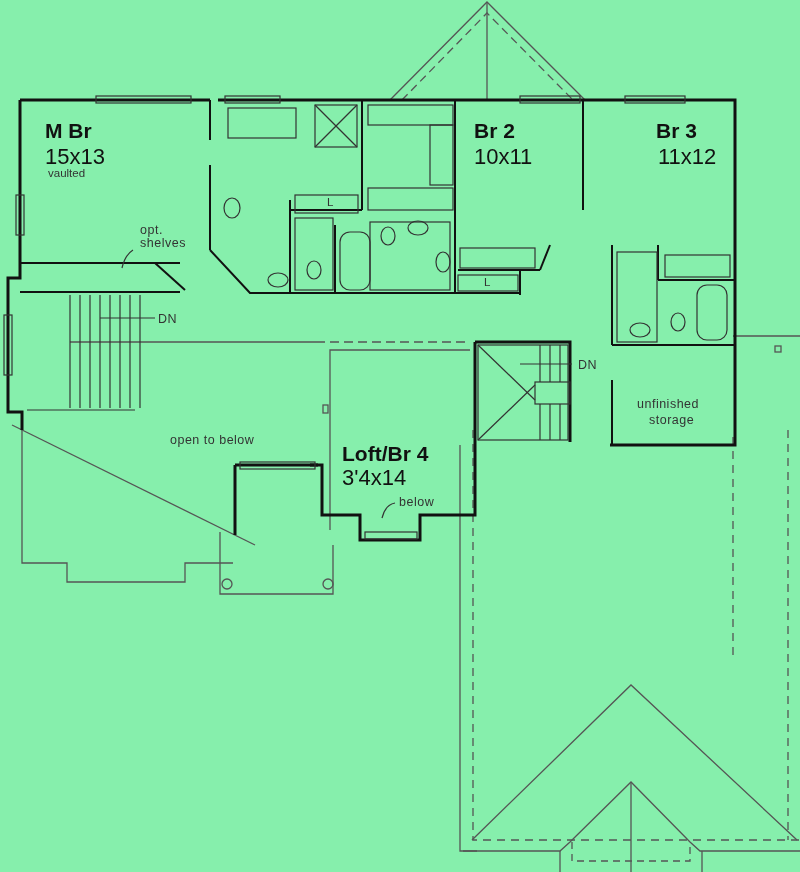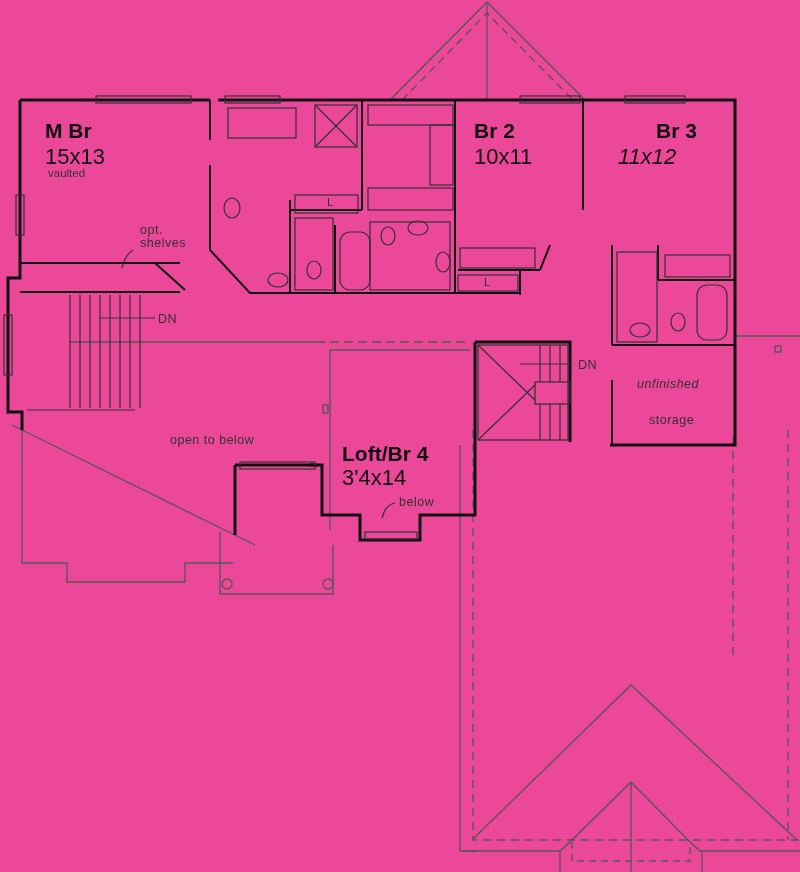--- a/index.html
+++ b/index.html
@@ -1,16 +1,16 @@
 <!DOCTYPE html>
 <html><head>
 <meta charset="utf-8">
 <style>
   html,body{margin:0;padding:0;background:#fff;}
-  #plan{position:relative;width:800px;height:872px;overflow:hidden;background:#ec4899;}
+  #plan{position:relative;width:800px;height:872px;overflow:hidden;background:#86efac;}
   svg{position:absolute;left:0;top:0;}
   .lbl{position:absolute;color:#111;font-family:"Liberation Sans","DejaVu Sans",sans-serif;white-space:nowrap;line-height:1;}
   .room{font-weight:bold;font-size:21px;}
   .dim{font-size:22px;}
   .note{font-size:12.5px;color:#333;letter-spacing:0.5px;}
   .small{font-size:11.5px;color:#333;}
 </style>
 </head>
 <body>
 
@@ -149,27 +149,27 @@
 </svg>
 
 <span class="lbl room" style="left:45px;top:120px;">M Br</span>
 <span class="lbl dim" style="left:45px;top:146px;">15x13</span>
 <span class="lbl small" style="left:48px;top:168px;">vaulted</span>
 
 <span class="lbl room" style="left:474px;top:120px;">Br 2</span>
 <span class="lbl dim" style="left:474px;top:146px;">10x11</span>
 
 <span class="lbl room" style="left:656px;top:120px;">Br 3</span>
-<span class="lbl dim" style="left:618px;top:146px;font-style:italic;">11x12</span>
+<span class="lbl dim" style="left:658px;top:146px;">11x12</span>
 
 <span class="lbl room" style="left:342px;top:443px;">Loft/Br 4</span>
 <span class="lbl dim" style="left:342px;top:467px;">3'4x14</span>
 
 <span class="lbl note" style="left:140px;top:224px;width:62px;white-space:normal;line-height:13px;">opt. shelves</span>
 <span class="lbl note" style="left:158px;top:434px;padding-left:12px;">open to below</span>
-<span class="lbl note" style="left:637px;top:378px;font-style:italic;">unfinished</span>
+<span class="lbl note" style="left:637px;top:398px;">unfinished</span>
 <span class="lbl note" style="left:649px;top:414px;">storage</span>
 <span class="lbl note" style="left:399px;top:496px;">below</span>
 <span class="lbl note" style="left:158px;top:313px;">DN</span>
 <span class="lbl note" style="left:578px;top:359px;">DN</span>
 <span class="lbl small" style="left:327px;top:197px;">L</span>
 <span class="lbl small" style="left:484px;top:277px;">L</span>
 </div>
 
 </body></html>

